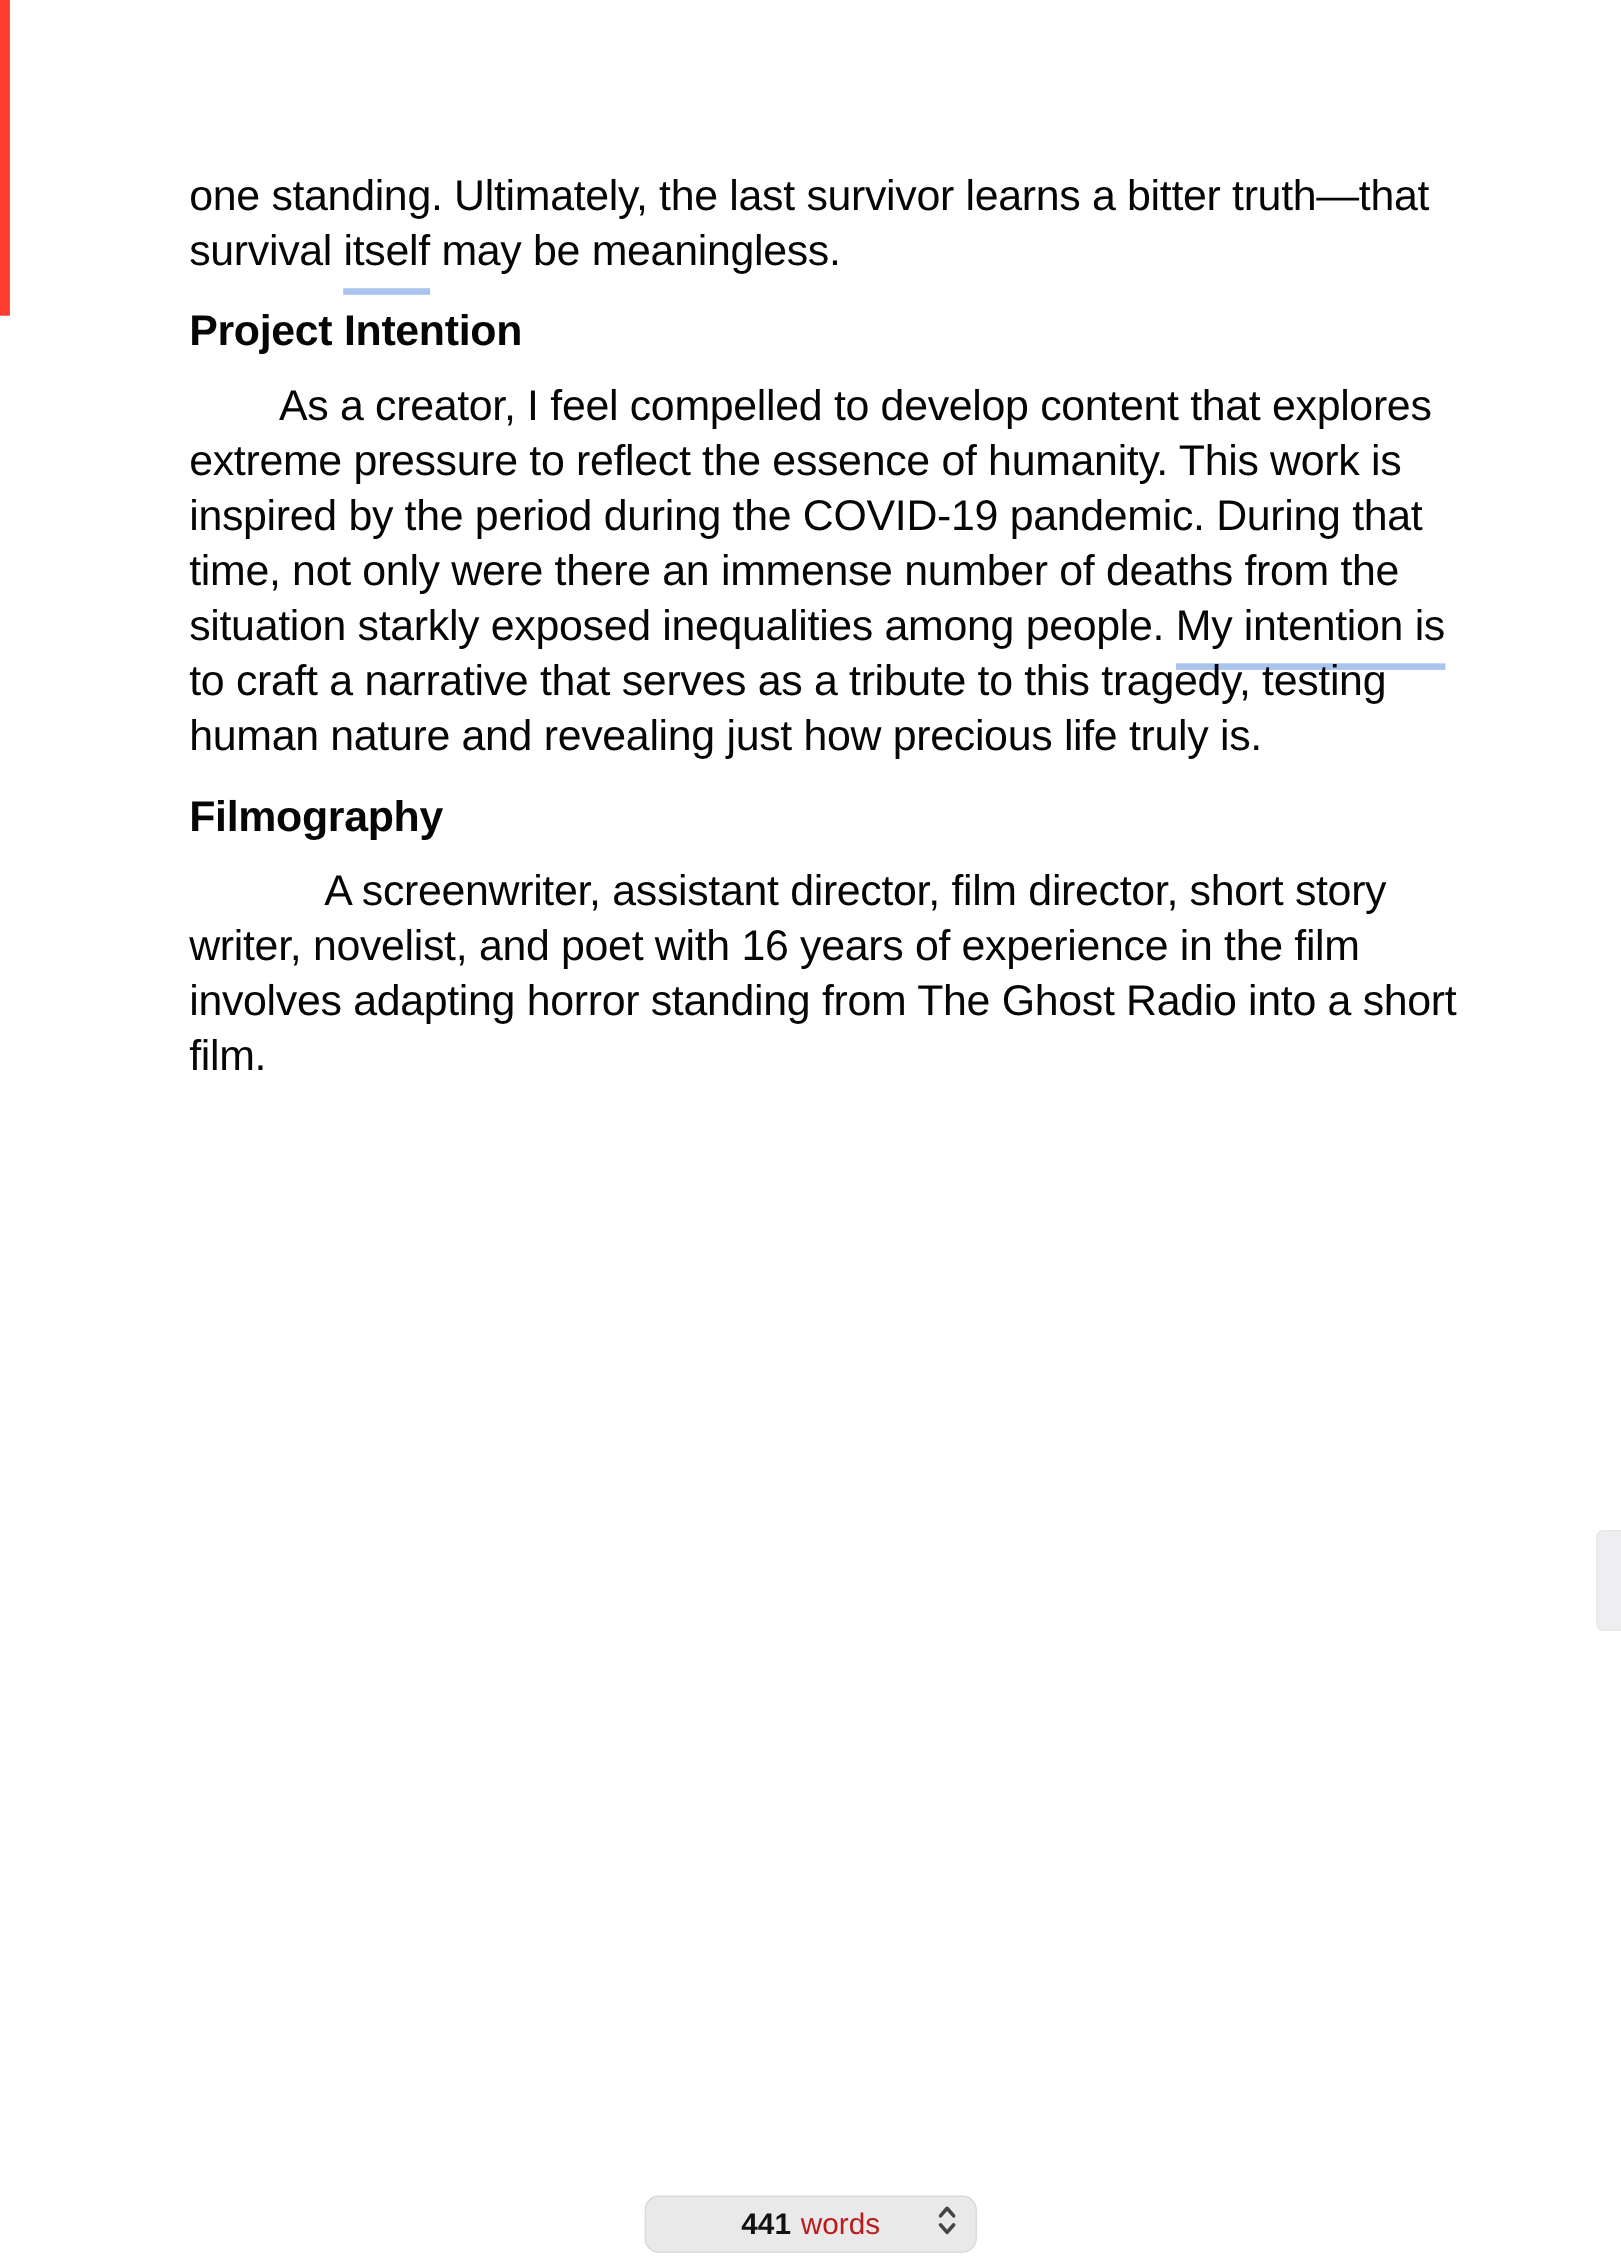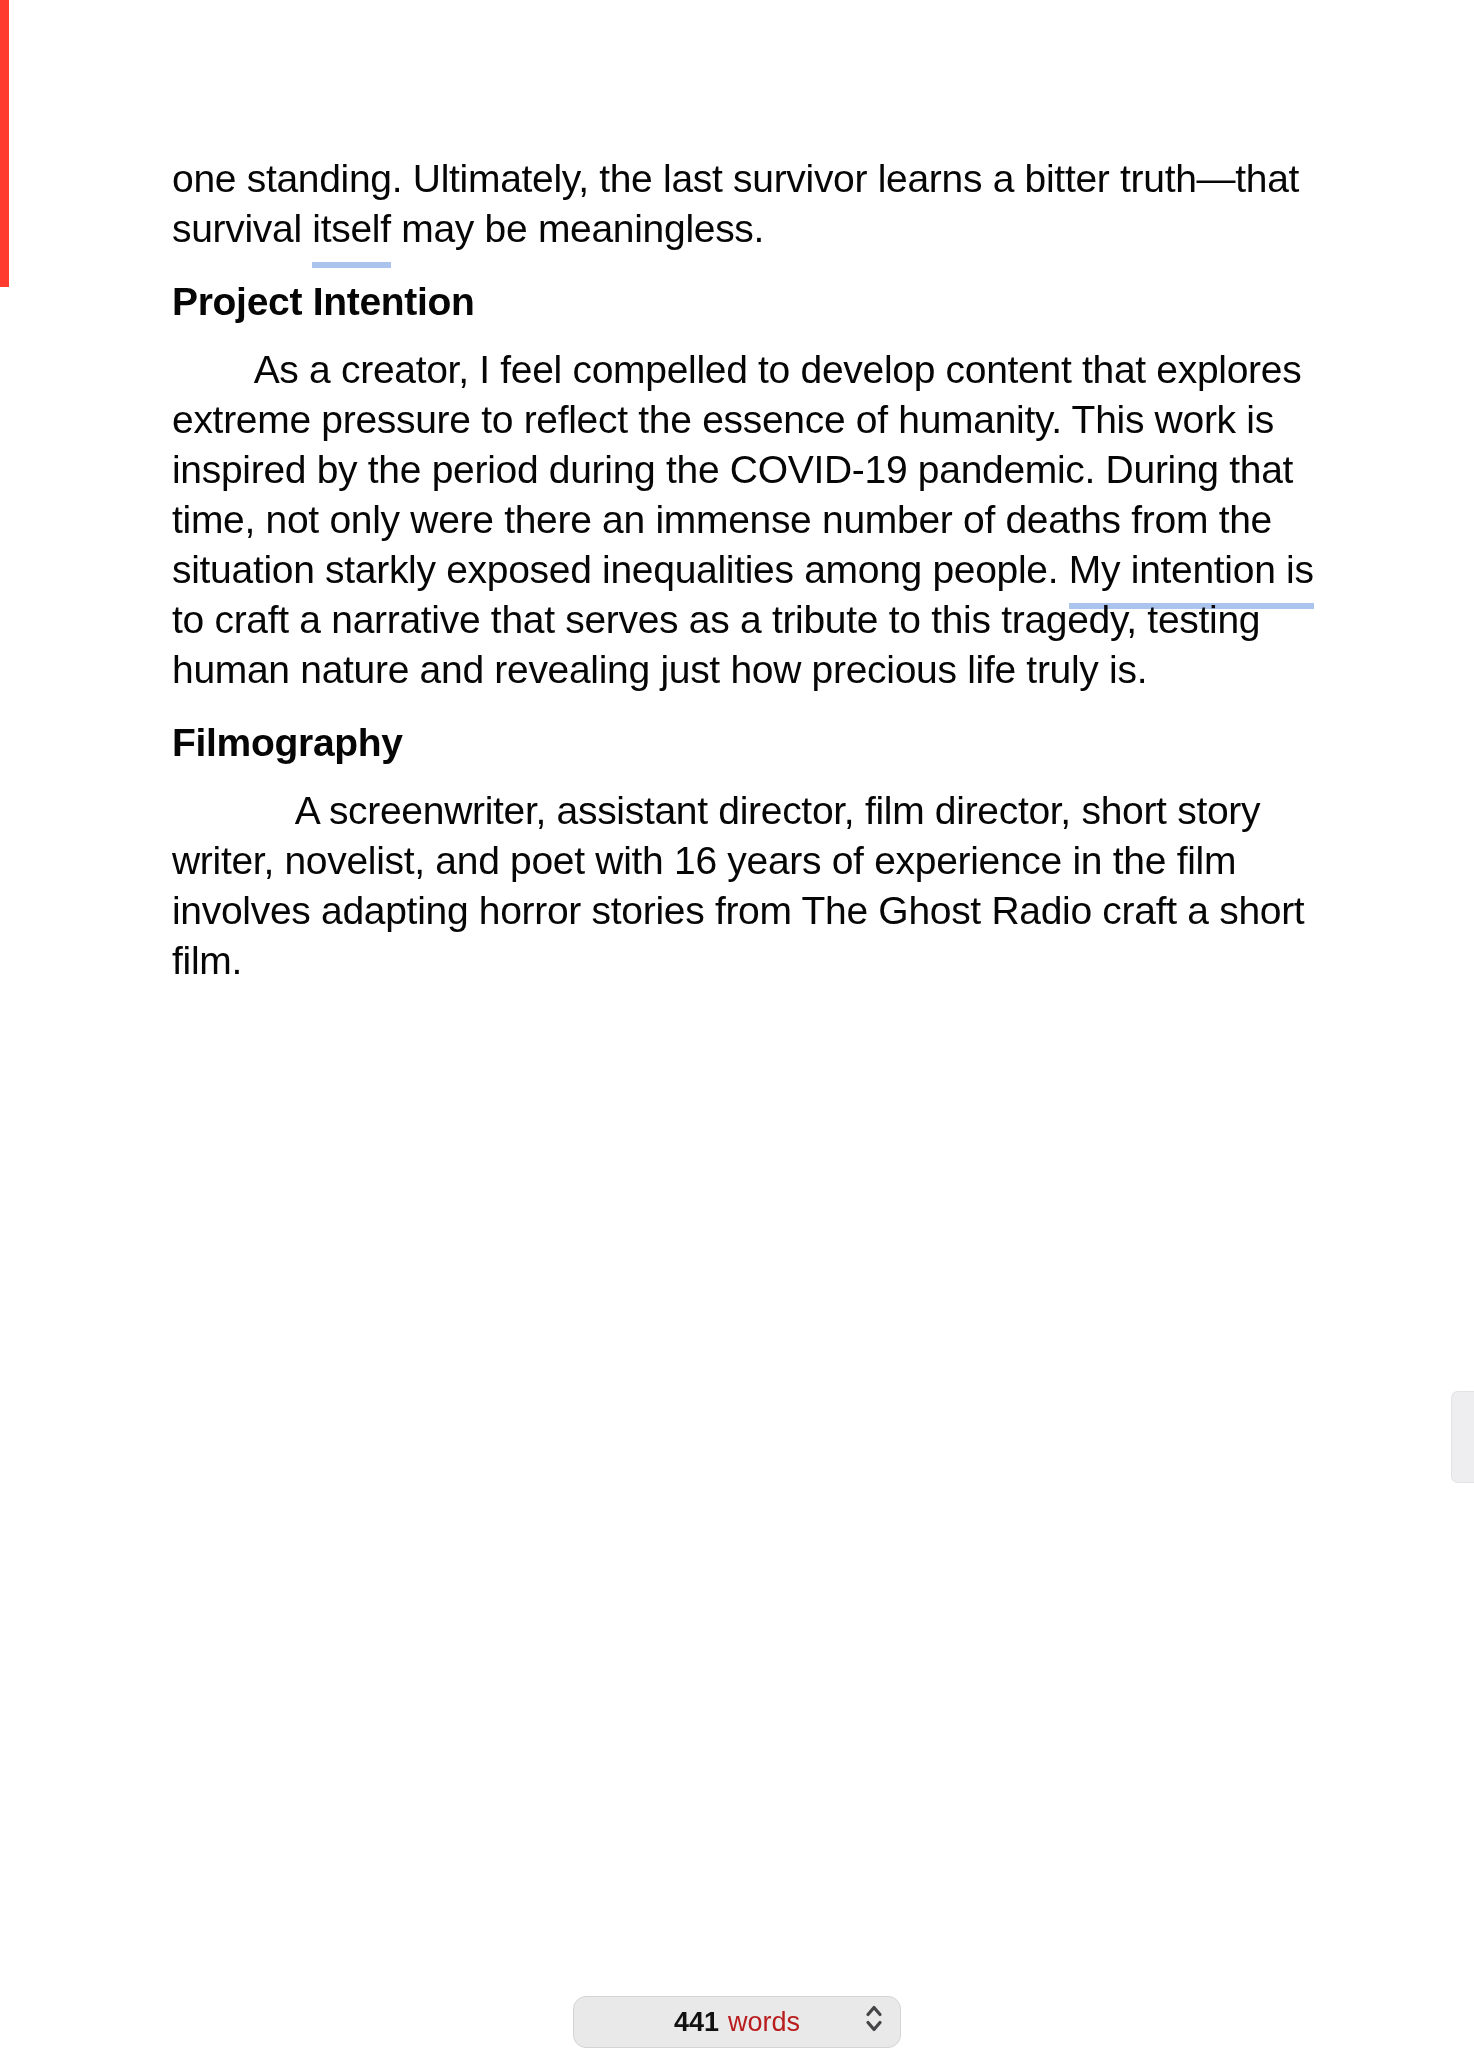--- a/index.html
+++ b/index.html
@@ -25,21 +25,21 @@
     padding-bottom:12px;
   }
   .scroll-thumb{
     position:absolute;right:0;top:1391px;width:22px;height:90px;
     background:var(--scroll-thumb,#eeeef0);
     border:1px solid #e3e3e5;border-right:none;
     border-radius:7px 0 0 7px;
   }
   .pill{
     position:absolute;left:50%;transform:translateX(-50%);top:1996px;
-    width:328px;height:52px;box-sizing:border-box;
+    width:302px;height:52px;box-sizing:border-box;
     background:#e9e9ea;border:1px solid #d4d4d6;border-radius:13px;
     display:flex;align-items:center;justify-content:center;
     font-size:27px;color:#111;cursor:pointer;
   }
   .pill .count{font-weight:700;}
   .pill .unit{color:#b91c1c;margin-left:9px;}
   .pill .chev{
     position:absolute;right:15px;top:50%;transform:translateY(-50%);
     display:block;
   }
@@ -61,21 +61,21 @@
       <div class="line"><span>inspired by the period during the COVID-19 pandemic. During that</span></div>
       <div class="line"><span>time, not only were there an immense number of deaths from the</span></div>
       <div class="line"><span>situation starkly exposed inequalities among people. </span><span class="gram">My intention is</span></div>
       <div class="line"><span>to craft a narrative that serves as a tribute to this tragedy, testing</span></div>
       <div class="line"><span>human nature and revealing just how precious life truly is.</span></div>
     </div>
     <div class="heading">Filmography</div>
     <div class="para indent">
       <div class="line"><span>A screenwriter, assistant director, film director, short story</span></div>
       <div class="line"><span>writer, novelist, and poet with 16 years of experience in the film</span></div>
-      <div class="line"><span>involves adapting horror stories from The Ghost Radio craft a short</span></div>
+      <div class="line"><span>involves adapting horror standing from The Ghost Radio into a short</span></div>
       <div class="line"><span>film.</span></div>
     </div>
   </div>
 
 <div class="scroll-thumb"></div>
 
 <div class="pill">
   <span class="count">441</span>
   <span class="unit">words</span>
   <span class="chev">

